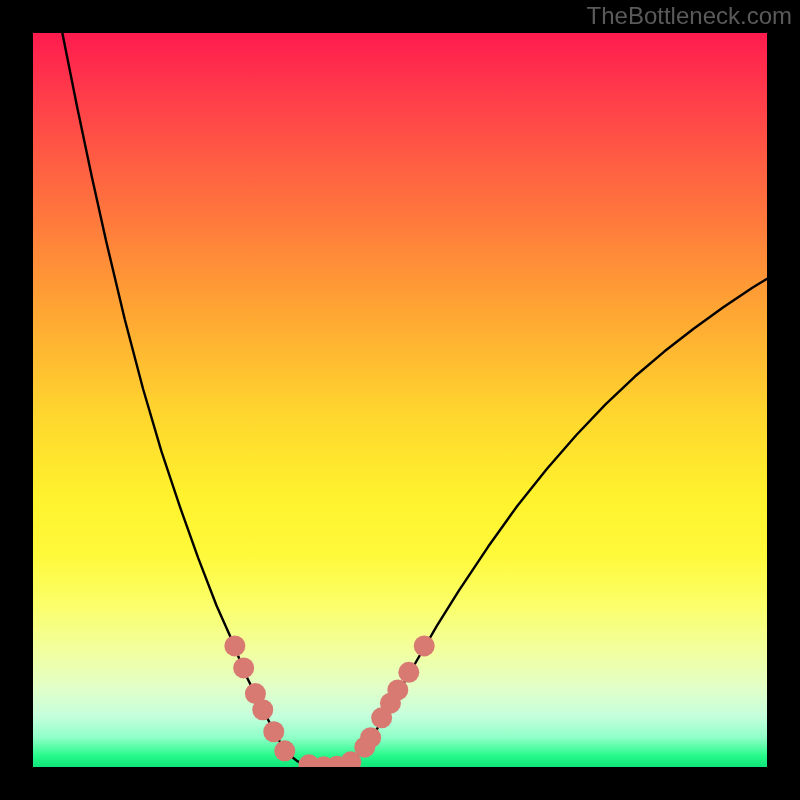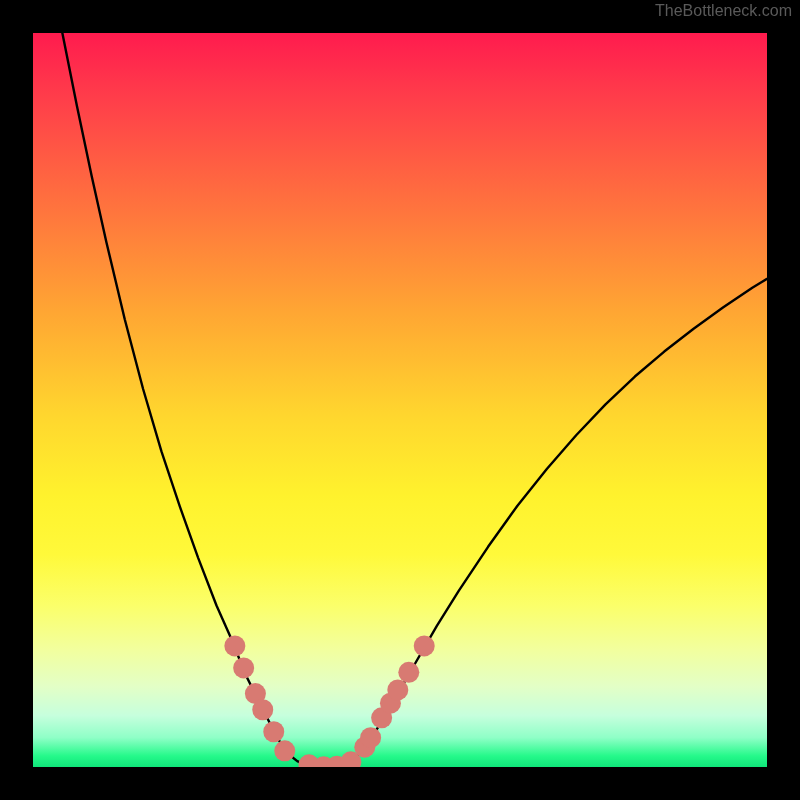--- a/index.html
+++ b/index.html
@@ -51,21 +51,21 @@
     );
   }
   .svg-layer {
     position: absolute;
     inset: 0;
   }
   .watermark {
     position: absolute;
     top: 2px;
     right: 8px;
-    font-size: 16px;
+    font-size: 24px;
     font-weight: 500;
     color: #5a5a5a;
     letter-spacing: 0;
   }
 </style>
 </head>
 <body>
 
 <div class="stage">
   <div class="frame-outer"></div>

